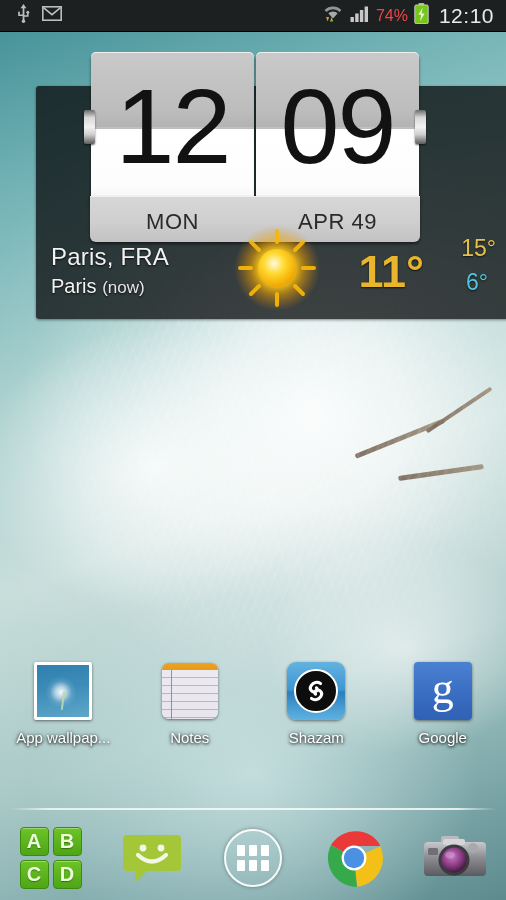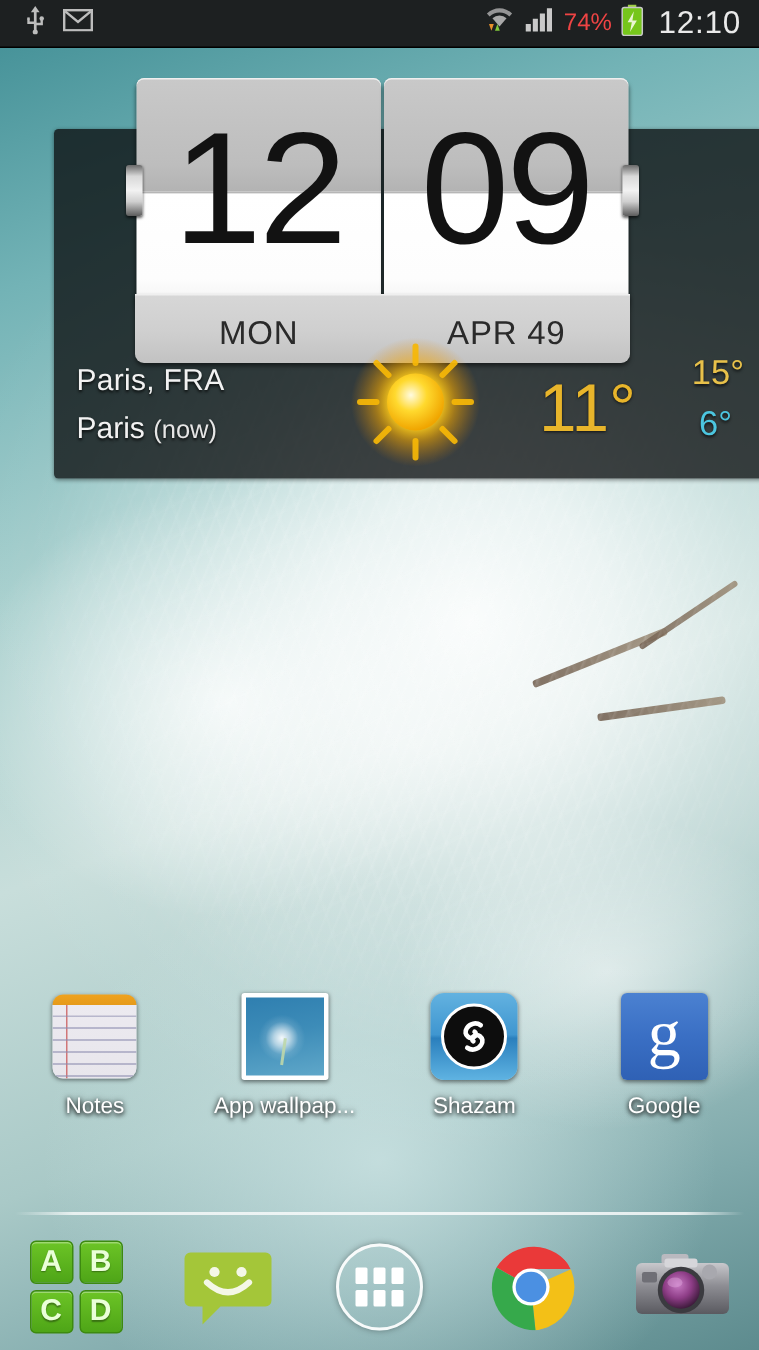--- a/index.html
+++ b/index.html
@@ -92,35 +92,35 @@
     display:flex; align-items:center;
     padding:6px 0 0 0;
   }
   .flip-base > div{ flex:1; text-align:center; font-size:22px; color:#2a2a2a; letter-spacing:.5px; }
 
   .weather{
     position:absolute; left:0; right:0; bottom:0; height:86px;
   }
   .w-loc{
     position:absolute; left:15px; top:10px;
-    color:#f2f2f2; font-size:20px; letter-spacing:.2px;
+    color:#f2f2f2; font-size:24px; letter-spacing:.2px;
     text-shadow:0 1px 2px rgba(0,0,0,.8);
   }
   .w-cond{
     position:absolute; left:15px; top:42px;
     color:#f2f2f2; font-size:20px;
     text-shadow:0 1px 2px rgba(0,0,0,.8);
   }
   .w-cond .now{ font-size:17px; color:#e6e6e6; }
   .w-sun{
     position:absolute; left:198px; top:-8px; width:86px; height:86px;
   }
   .w-temp{
     position:absolute; right:86px; top:16px;
-    color:#e8b52b; font-size:45px; font-weight:400; line-height:1;
+    color:#e8b52b; font-size:45px; font-weight:700; line-height:1;
     text-shadow:0 1px 2px rgba(0,0,0,.7);
   }
   .w-hi{
     position:absolute; right:14px; top:2px;
     color:#e8c14a; font-size:23px; text-shadow:0 1px 2px rgba(0,0,0,.7);
   }
   .w-lo{
     position:absolute; right:22px; top:36px;
     color:#4cc6e0; font-size:23px; text-shadow:0 1px 2px rgba(0,0,0,.7);
   }
@@ -349,35 +349,35 @@
     <div class="w-temp">11°</div>
     <div class="w-hi">15°</div>
     <div class="w-lo">6°</div>
   </div>
 </div>
 
 <div id="appgrid">
 
   <div class="app">
     <div class="app-ico">
+      <div class="ico-photo">
+          <div class="ico-photo-inner"></div>
+        </div>
+    </div>
+    <div class="app-lbl">App wallpap...</div>
+  </div>
+
+  <div class="app">
+    <div class="app-ico">
       <div class="ico-notes">
           <div class="margin"></div>
           <div class="lines"></div>
         </div>
     </div>
     <div class="app-lbl">Notes</div>
-  </div>
-
-  <div class="app">
-    <div class="app-ico">
-      <div class="ico-photo">
-          <div class="ico-photo-inner"></div>
-        </div>
-    </div>
-    <div class="app-lbl">App wallpap...</div>
   </div>
 
   <div class="app">
     <div class="app-ico">
       <div class="ico-shazam">
         <div class="shazam-disc">
           <svg width="30" height="30" viewBox="0 0 30 30">
             <path d="M19.5 7.5 c-3.2 -2.2 -7.2 -1.2 -9.2 1.8 c-1.6 2.4 -1.0 4.6 0.8 6.0 c1.6 1.2 3.6 0.7 4.6 -0.6 c0.8 -1.1 0.6 -2.3 -0.3 -2.9" fill="none" stroke="#ffffff" stroke-width="3.1" stroke-linecap="round"></path>
             <path d="M10.5 22.5 c3.2 2.2 7.2 1.2 9.2 -1.8 c1.6 -2.4 1.0 -4.6 -0.8 -6.0 c-1.6 -1.2 -3.6 -0.7 -4.6 0.6 c-0.8 1.1 -0.6 2.3 0.3 2.9" fill="none" stroke="#ffffff" stroke-width="3.1" stroke-linecap="round"></path>
           </svg>

